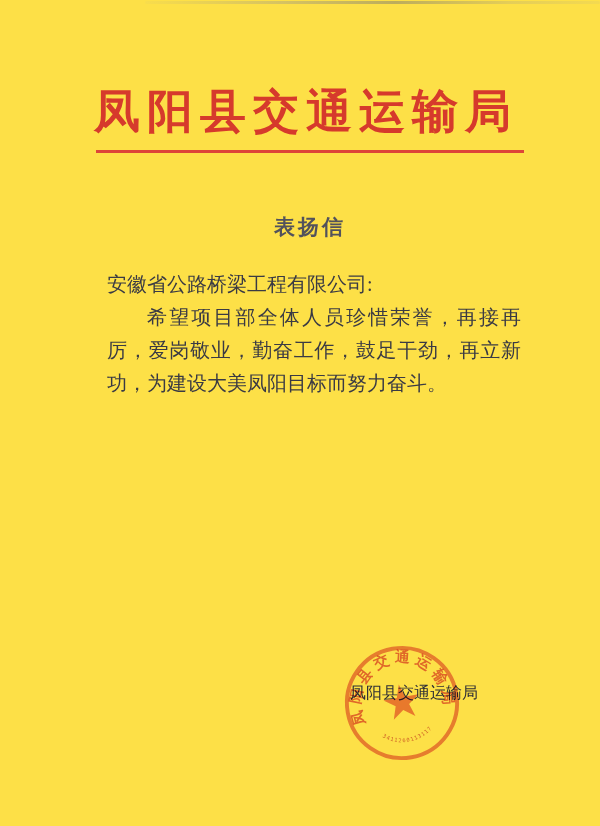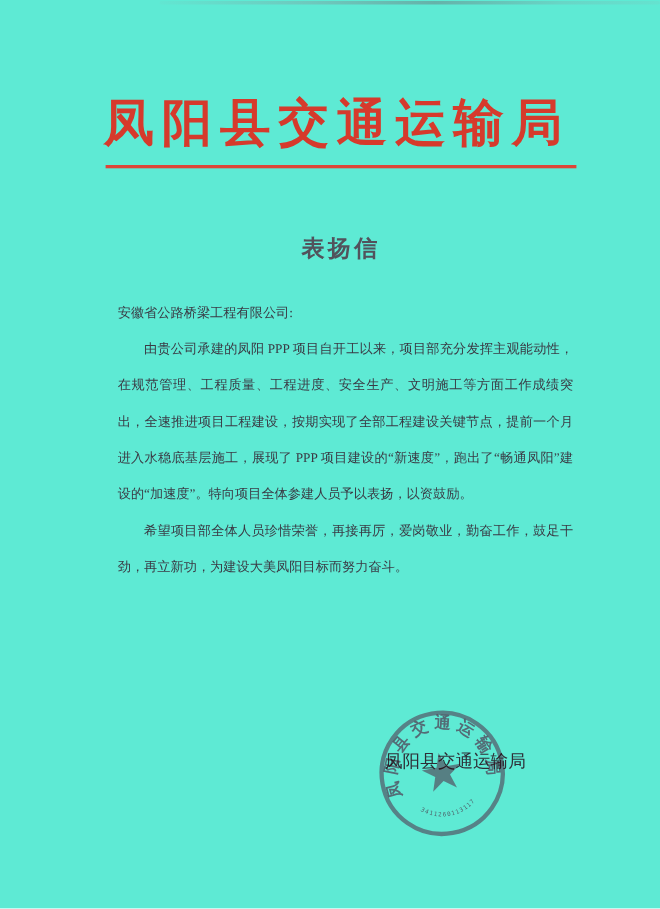--- a/index.html
+++ b/index.html
@@ -4,21 +4,21 @@
 <style>
   html, body {
     margin: 0;
     padding: 0;
     background: #ffffff;
   }
   .sheet {
     position: relative;
     width: 600px;
     height: 826px;
-    background: #5eead4;
+    background: #fde047;
     overflow: hidden;
     font-family: "Liberation Serif", "DejaVu Serif", serif;
   }
   
   .top-edge {
     position: absolute;
     top: 1px;
     left: 145px;
     width: 455px;
     height: 3px;
@@ -63,21 +63,21 @@
     line-height: 30px;
     font-weight: 700;
     color: #52525c;
     letter-spacing: 3px;
   }
   .body-text {
     position: absolute;
     top: 268px;
     left: 107px;
     width: 414px;
-    font-size: 12px;
+    font-size: 20px;
     line-height: 33px;
     color: #3a3a44;
     text-align: justify;
   }
   .body-text p { margin: 0; }
   .body-text p.para { text-indent: 2em; }
   .sig-block {
     position: absolute;
     top: 677px;
     left: 337px;
@@ -131,21 +131,20 @@
   <div class="top-edge"></div>
 
   <div class="letterhead">凤阳县交通运输局</div>
 
   <div class="rule"></div>
 
   <h1 class="letter-title">表扬信</h1>
 
   <div class="body-text">
     <p class="salutation">安徽省公路桥梁工程有限公司:</p>
-    <p class="para">由贵公司承建的凤阳 PPP 项目自开工以来，项目部充分发挥主观能动性，在规范管理、工程质量、工程进度、安全生产、文明施工等方面工作成绩突出，全速推进项目工程建设，按期实现了全部工程建设关键节点，提前一个月进入水稳底基层施工，展现了 PPP 项目建设的“新速度”，跑出了“畅通凤阳”建设的“加速度”。特向项目全体参建人员予以表扬，以资鼓励。</p>
     <p class="para">希望项目部全体人员珍惜荣誉，再接再厉，爱岗敬业，勤奋工作，鼓足干劲，再立新功，为建设大美凤阳目标而努力奋斗。</p>
   </div>
 
   <div class="sig-block">
     <div>凤阳县交通运输局</div>
   </div>
 
   <svg class="seal" viewBox="0 0 120 120" aria-hidden="true">
     <circle class="ring" cx="60" cy="60" r="56"></circle>
     <path id="sealArcTop" d="M 20.5 74.4 A 42 42 0 1 1 99.5 74.4" fill="none"></path>

